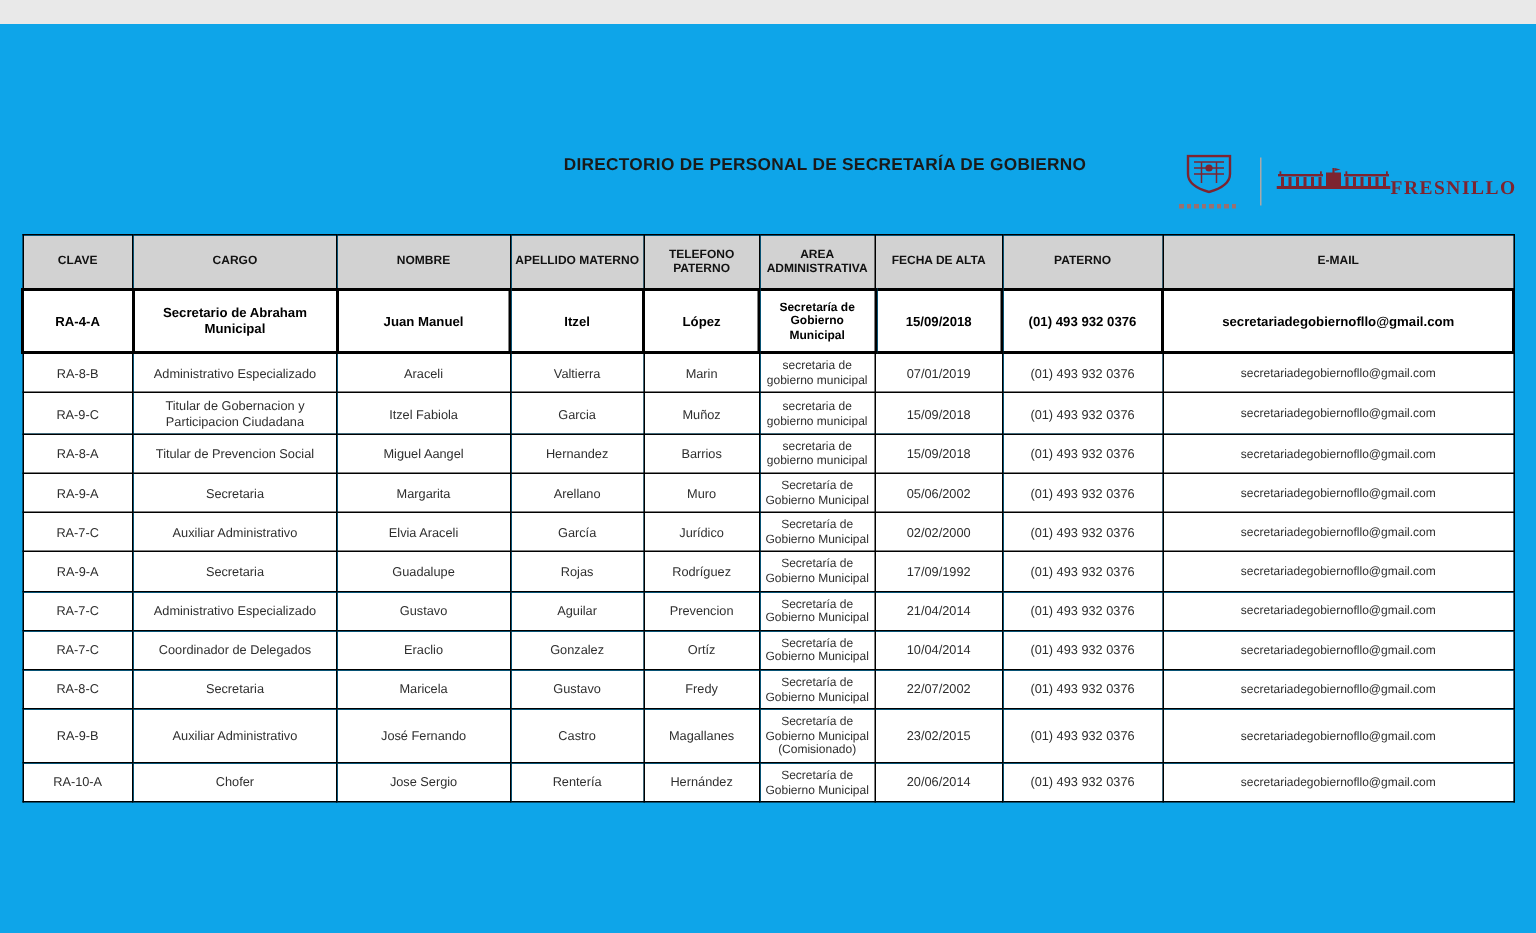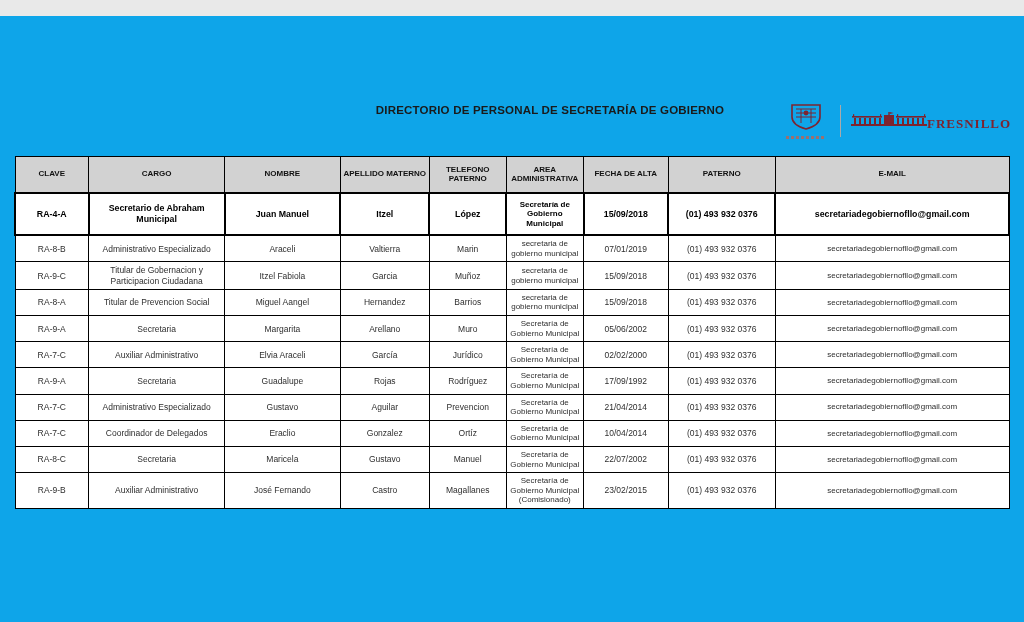--- a/index.html
+++ b/index.html
@@ -302,33 +302,44 @@
           <td>Secretaría de Gobierno Municipal</td>
           <td>10/04/2014</td>
           <td>(01) 493 932 0376</td>
           <td>secretariadegobiernofllo@gmail.com</td>
         </tr>
         <tr>
           <td>RA-8-C</td>
           <td>Secretaria</td>
           <td>Maricela</td>
           <td>Gustavo</td>
-          <td>Manuel</td>
+          <td>Fredy</td>
           <td>Secretaría de Gobierno Municipal</td>
           <td>22/07/2002</td>
           <td>(01) 493 932 0376</td>
           <td>secretariadegobiernofllo@gmail.com</td>
         </tr>
         <tr>
           <td>RA-9-B</td>
           <td>Auxiliar Administrativo</td>
           <td>José Fernando</td>
           <td>Castro</td>
           <td>Magallanes</td>
           <td>Secretaría de Gobierno Municipal (Comisionado)</td>
           <td>23/02/2015</td>
           <td>(01) 493 932 0376</td>
           <td>secretariadegobiernofllo@gmail.com</td>
         </tr>
+        <tr>
+          <td>RA-10-A</td>
+          <td>Chofer</td>
+          <td>Jose Sergio</td>
+          <td>Rentería</td>
+          <td>Hernández</td>
+          <td>Secretaría de Gobierno Municipal</td>
+          <td>20/06/2014</td>
+          <td>(01) 493 932 0376</td>
+          <td>secretariadegobiernofllo@gmail.com</td>
+        </tr>
       </tbody>
   </table>
 
 </div>
 
 </body></html>

